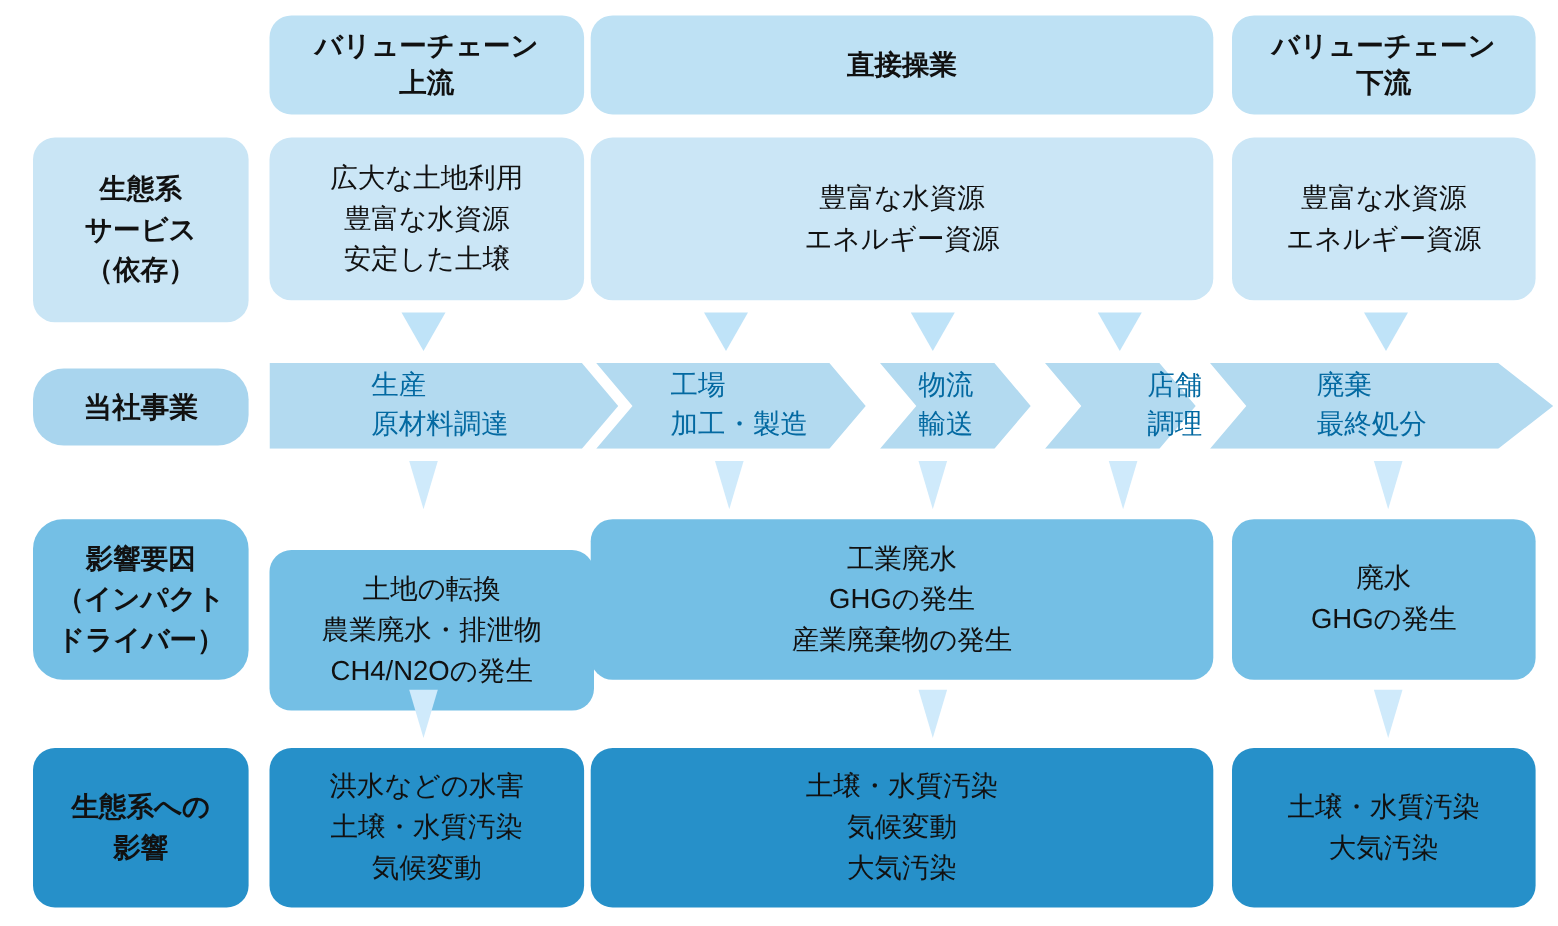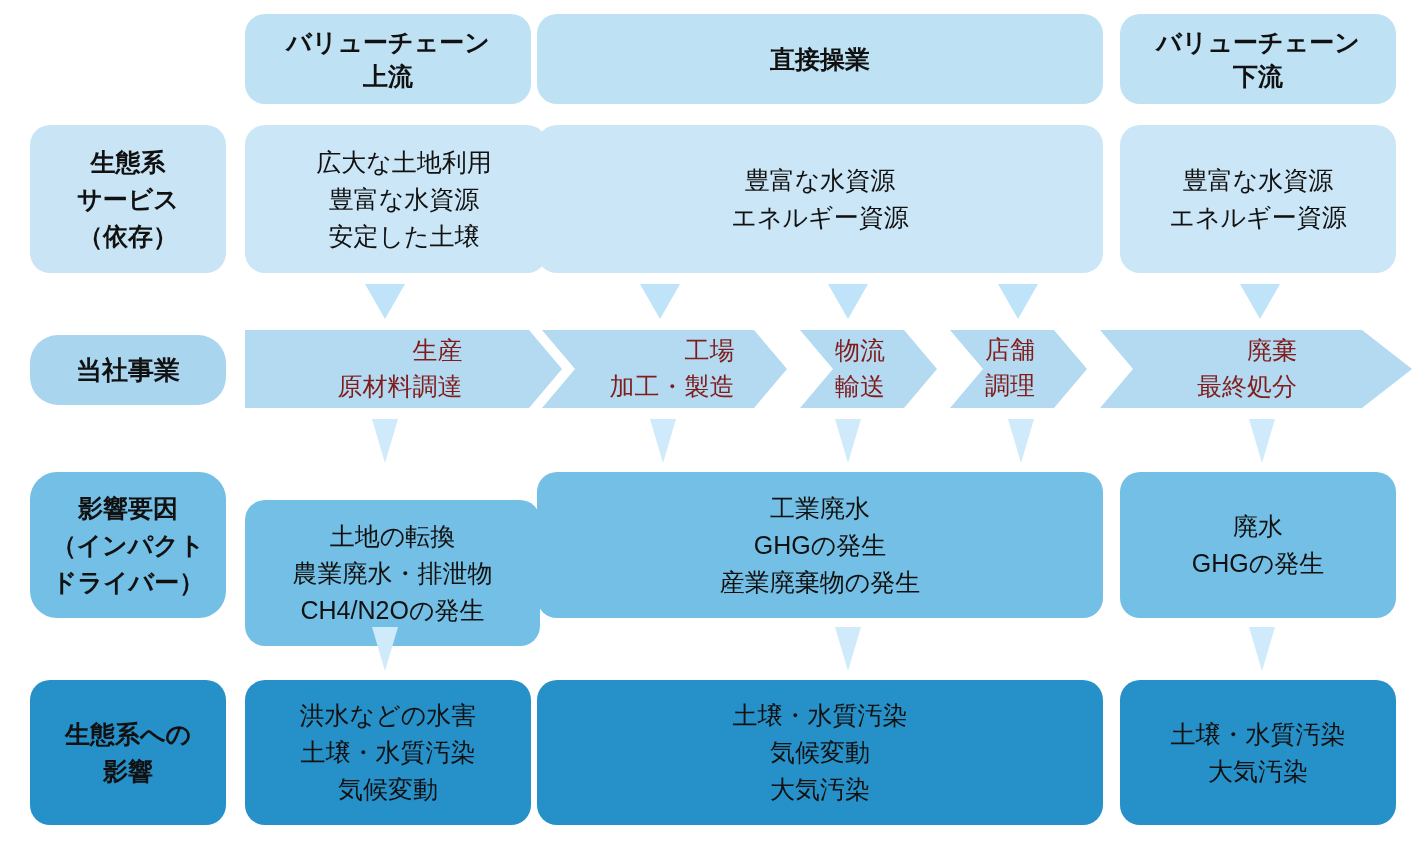--- a/index.html
+++ b/index.html
@@ -41,41 +41,41 @@
   .arrowB{
     position:absolute;width:0;height:0;
     border-left:13px solid transparent;
     border-right:13px solid transparent;
     border-top:44px solid #cfeafb;
   }
   .chevron-svg{position:absolute;left:245px;top:330px;}
   .steplabel{
     position:absolute;
     transform:translateX(-50%);
-    text-align:right;
+    text-align:left;
     white-space:pre-line;
     font-size:25px;line-height:36px;
-    color:#7f1d1d;
+    color:#0369a1;
   }
 </style>
 </head>
 <body>
 
 <div class="canvas">
 
   <div class="box hdr" style="left:245px;top:14px;width:286px;height:90px;">バリューチェーン
 上流</div>
   <div class="box hdr" style="left:537px;top:14px;width:566px;height:90px;">直接操業</div>
   <div class="box hdr" style="left:1120px;top:14px;width:276px;height:90px;">バリューチェーン
 下流</div>
 
-  <div class="box lbl lbl-pale" style="left:30px;top:125px;width:196px;height:148px;">生態系
+  <div class="box lbl lbl-pale" style="left:30px;top:125px;width:196px;height:168px;">生態系
 サービス
 （依存）</div>
-  <div class="box pale" style="left:245px;top:125px;width:286px;height:148px;padding-left:16px;">広大な土地利用
+  <div class="box pale" style="left:245px;top:125px;width:286px;height:148px;">広大な土地利用
 豊富な水資源
 安定した土壌</div>
   <div class="box pale" style="left:537px;top:125px;width:566px;height:148px;">豊富な水資源
 エネルギー資源</div>
   <div class="box pale" style="left:1120px;top:125px;width:276px;height:148px;">豊富な水資源
 エネルギー資源</div>
 
   <div class="arrowA" style="left:365px;top:284px;"></div>
   <div class="arrowA" style="left:640px;top:284px;"></div>
   <div class="arrowA" style="left:828px;top:284px;"></div>
@@ -91,21 +91,21 @@
     <polygon points="705,0 809,0 842,39 809,78 705,78 738,39" fill="#b3daf0"></polygon>
     <polygon points="855,0 1117,0 1167,39 1117,78 855,78 888,39" fill="#b3daf0"></polygon>
   </svg>
 
   <div class="steplabel" style="left:400px;top:332px;">生産
 原材料調達</div>
   <div class="steplabel" style="left:672px;top:332px;">工場
 加工・製造</div>
   <div class="steplabel" style="left:860px;top:332px;">物流
 輸送</div>
-  <div class="steplabel" style="left:1010px;top:332px;font-family:Liberation Serif, serif;">店舗
+  <div class="steplabel" style="left:1068px;top:332px;">店舗
 調理</div>
   <div class="steplabel" style="left:1247px;top:332px;">廃棄
 最終処分</div>
 
   <div class="arrowB" style="left:372px;top:419px;"></div>
   <div class="arrowB" style="left:650px;top:419px;"></div>
   <div class="arrowB" style="left:835px;top:419px;"></div>
   <div class="arrowB" style="left:1008px;top:419px;"></div>
   <div class="arrowB" style="left:1249px;top:419px;"></div>
 

